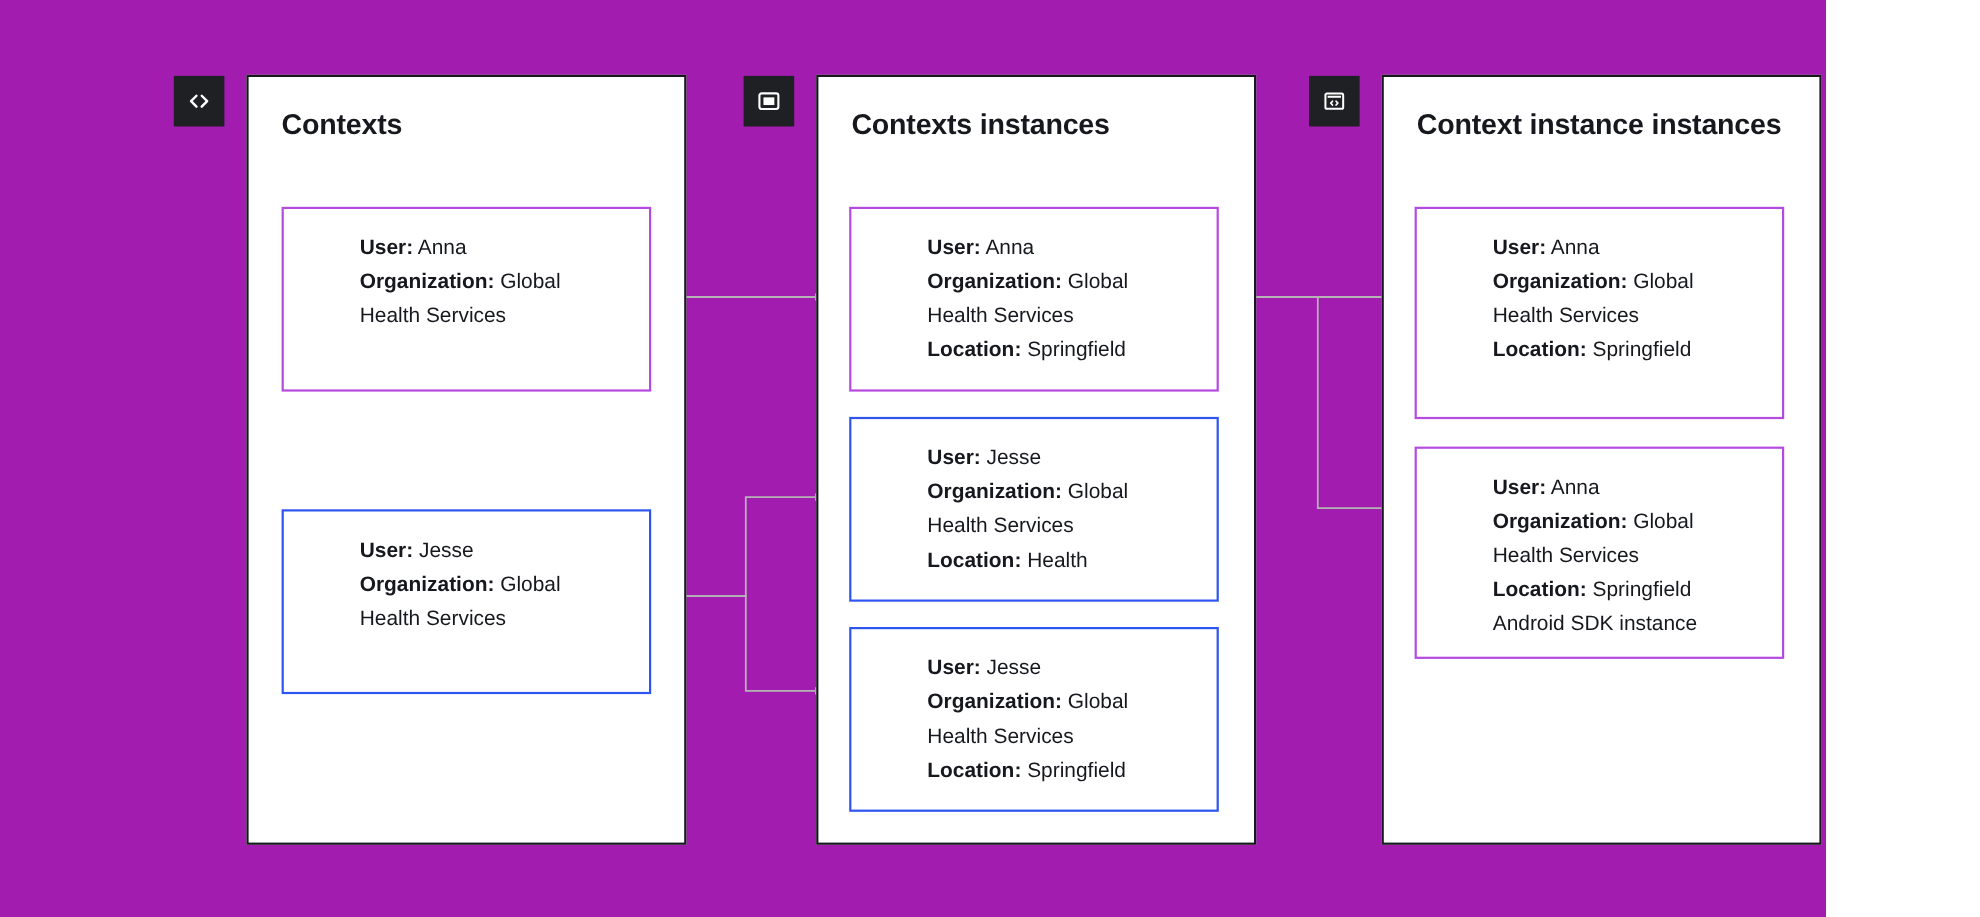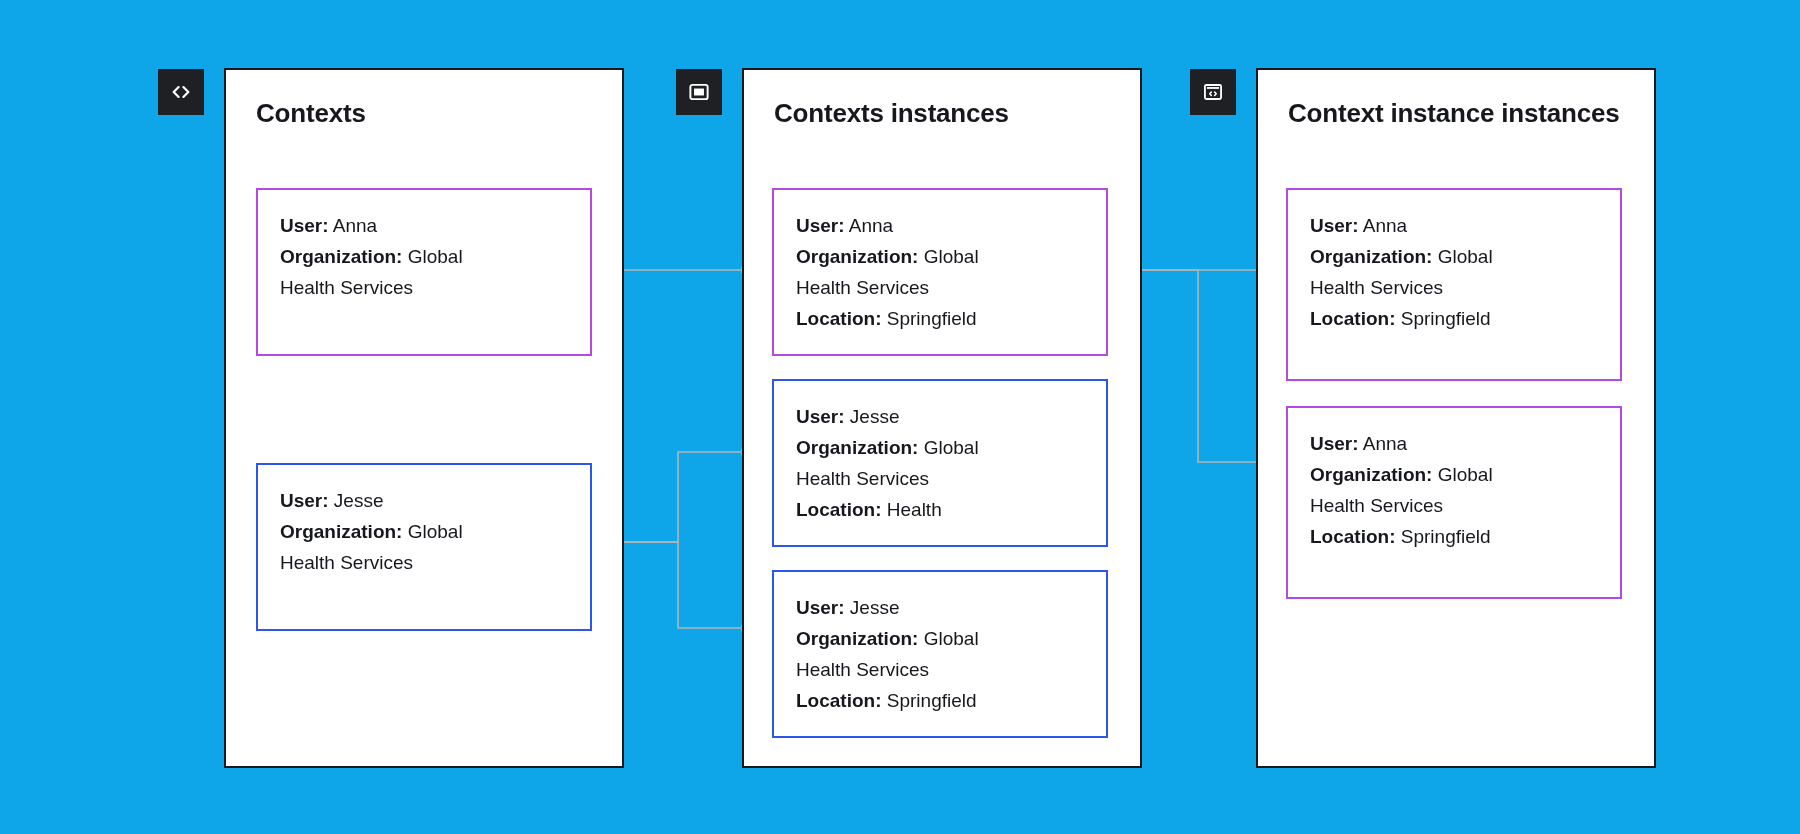--- a/index.html
+++ b/index.html
@@ -9,23 +9,23 @@
     background: #ffffff;
   }
   body {
     font-family: "Liberation Sans", sans-serif;
     color: #16181d;
     -webkit-font-smoothing: antialiased;
   }
 
   #stage {
     position: relative;
-    width: 1800px;
+    width: 1660px;
     height: 834px;
-    background: #0ea5e9;
+    background: #a21caf;
     overflow: hidden;
   }
 
   
   #wires {
     position: absolute;
     left: 0;
     top: 0;
     width: 1800px;
     height: 834px;
@@ -70,20 +70,21 @@
     background: #ffffff;
     border: 2px solid #b44ae0;
     padding: 20px 22px;
   }
   .card.blue { border-color: #2f55ef; }
   .card-line {
     font-size: 19px;
     line-height: 31px;
     color: #16181d;
     white-space: nowrap;
+    margin-left: 47px;
   }
   .card-line b {
     font-weight: 700;
   }
 
   
   #panel-contexts          { left: 224px;  top: 68px;  width: 400px; height: 700px; }
   #panel-instances         { left: 742px;  top: 68px;  width: 400px; height: 700px; }
   #panel-versions          { left: 1256px; top: 68px;  width: 400px; height: 700px; }
 
@@ -273,15 +274,18 @@
       <b>Organization:</b> 
       <span>Global</span>
     </div>
     <div class="card-line">
       <span>Health Services</span>
     </div>
     <div class="card-line">
       <b>Location:</b> 
       <span>Springfield</span>
     </div>
+    <div class="card-line">
+      <span>Android SDK instance</span>
+    </div>
   </div>
 
 </div>
 
 </body></html>

